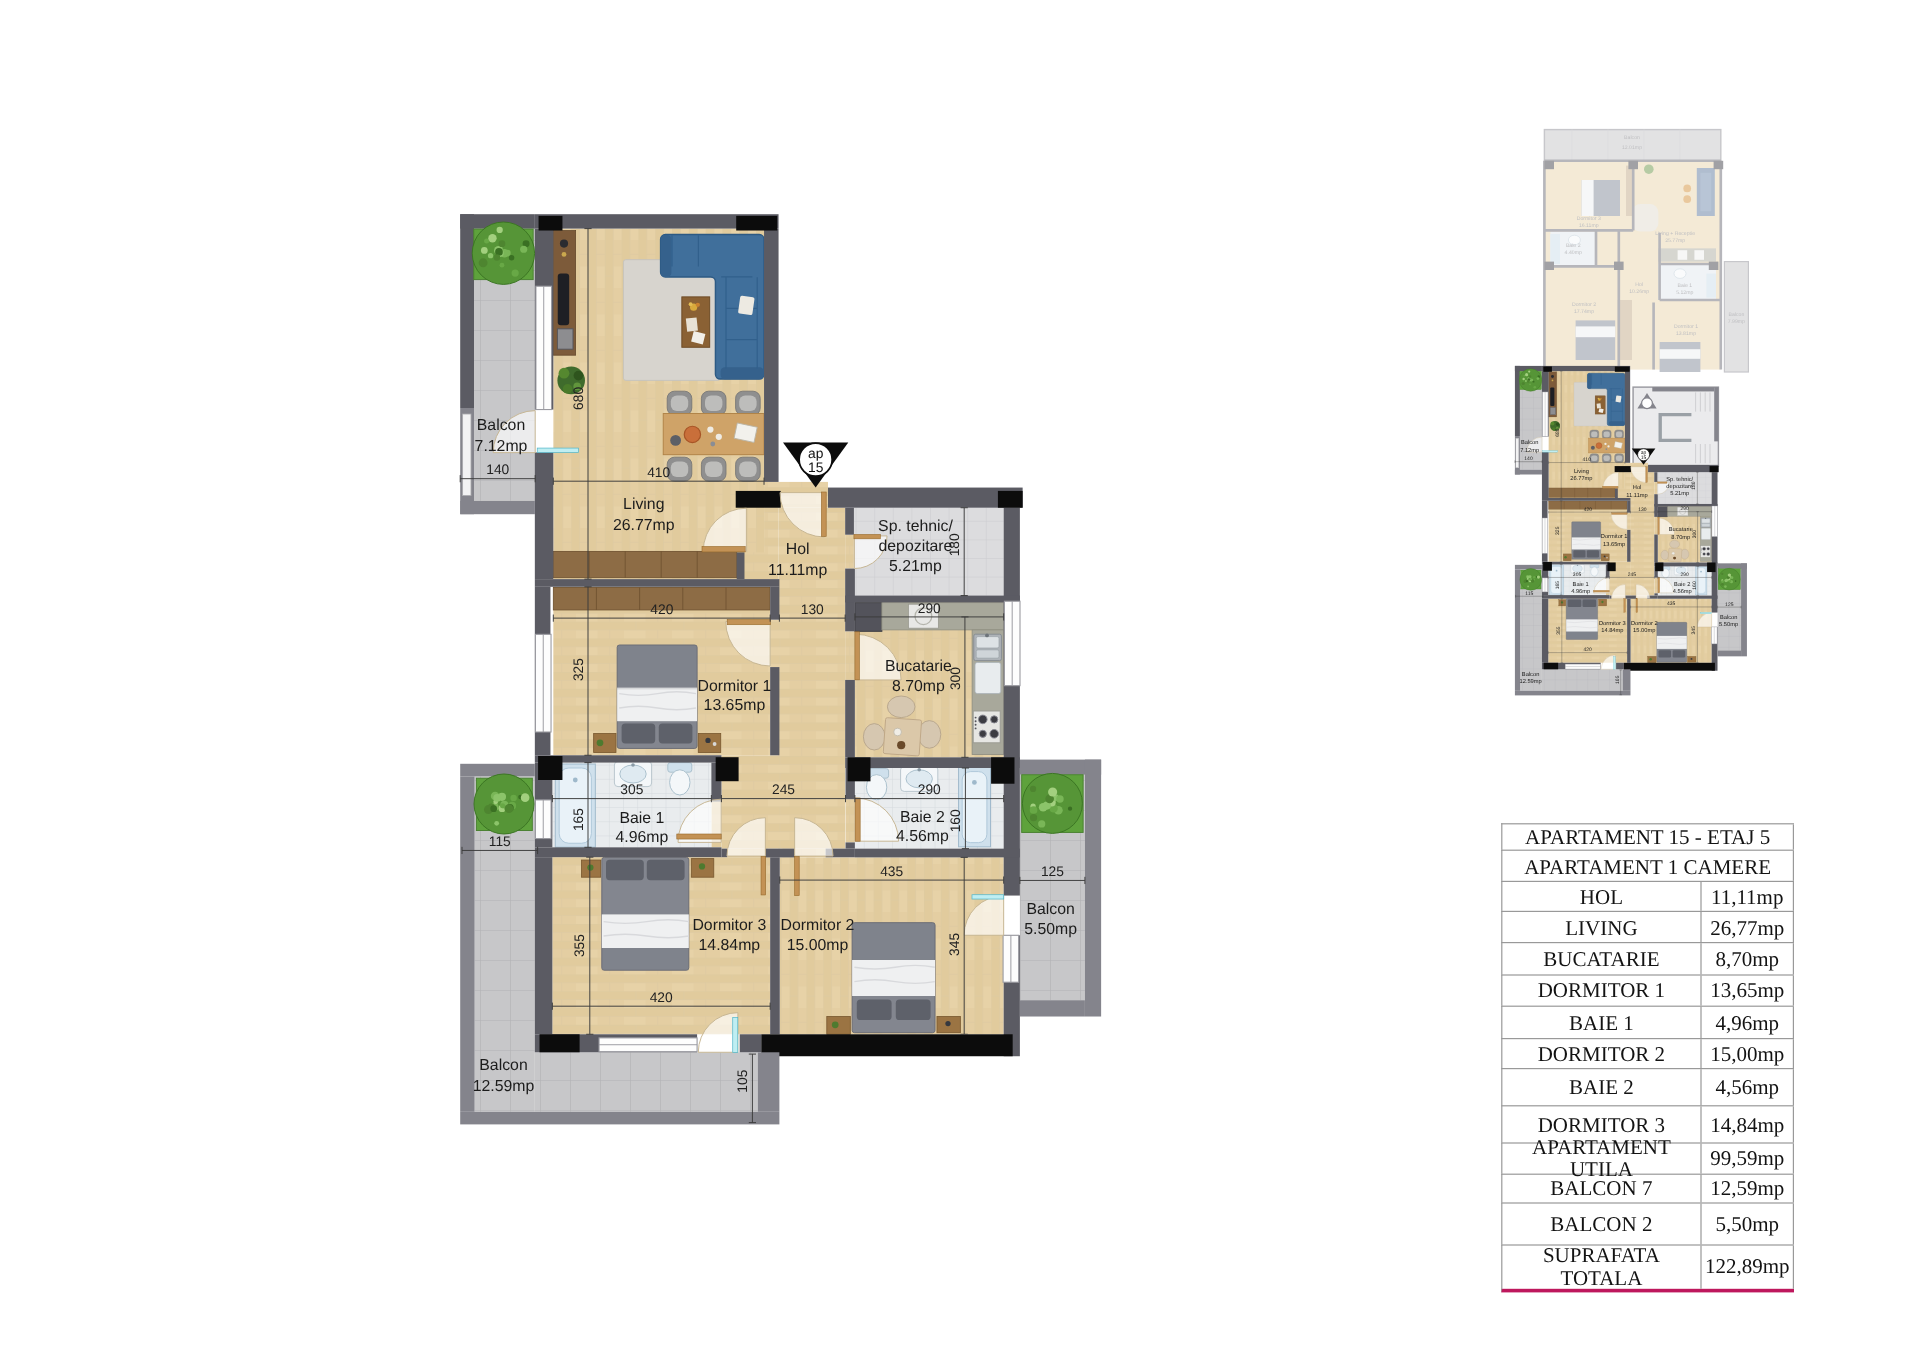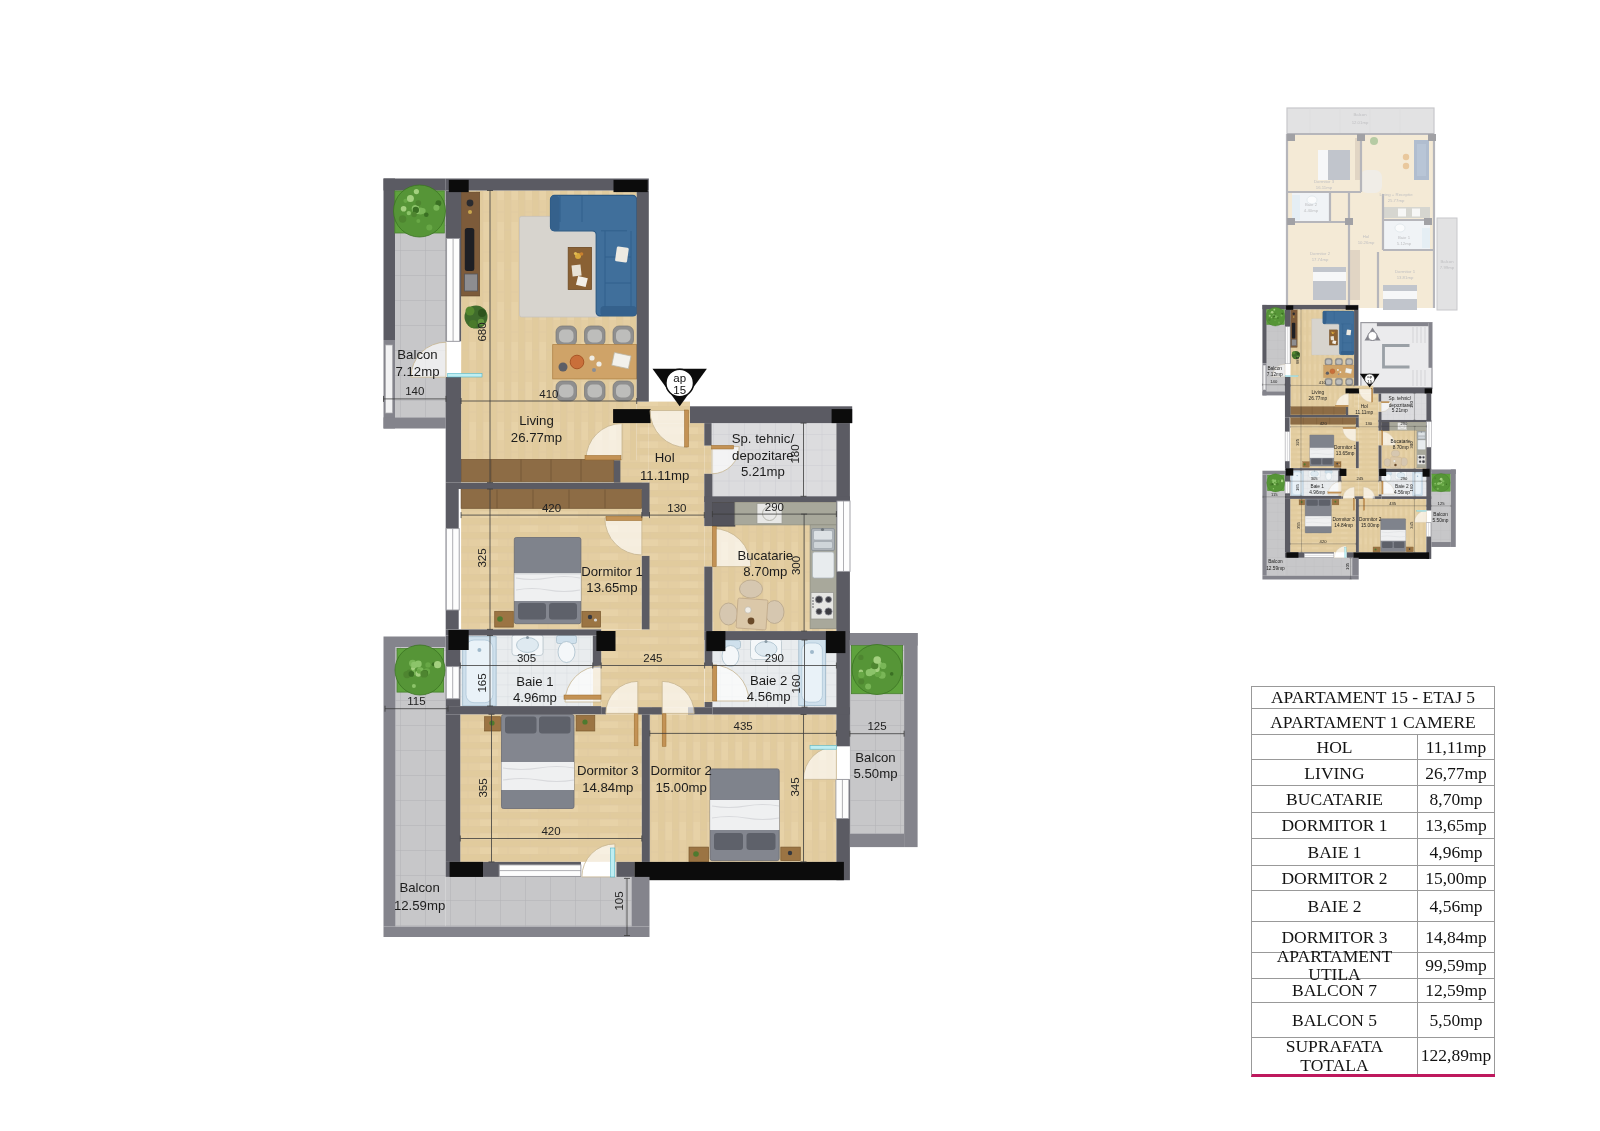--- a/index.html
+++ b/index.html
@@ -903,20 +903,20 @@
     </div>
 <div class="row" style="height:25.9px">
       <div class="c cl">APARTAMENT UTILA</div>
       <div class="c cr">99,59mp</div>
     </div>
 <div class="row" style="height:24.9px">
       <div class="c cl">BALCON 7</div>
       <div class="c cr">12,59mp</div>
     </div>
 <div class="row" style="height:34.1px">
-      <div class="c cl">BALCON 5</div>
+      <div class="c cl">BALCON 2</div>
       <div class="c cr">5,50mp</div>
     </div>
 <div class="row" style="height:40.0px">
       <div class="c cl">SUPRAFATA<br>TOTALA</div>
       <div class="c cr">122,89mp</div>
     </div>
 </div>
 
 </body></html>

